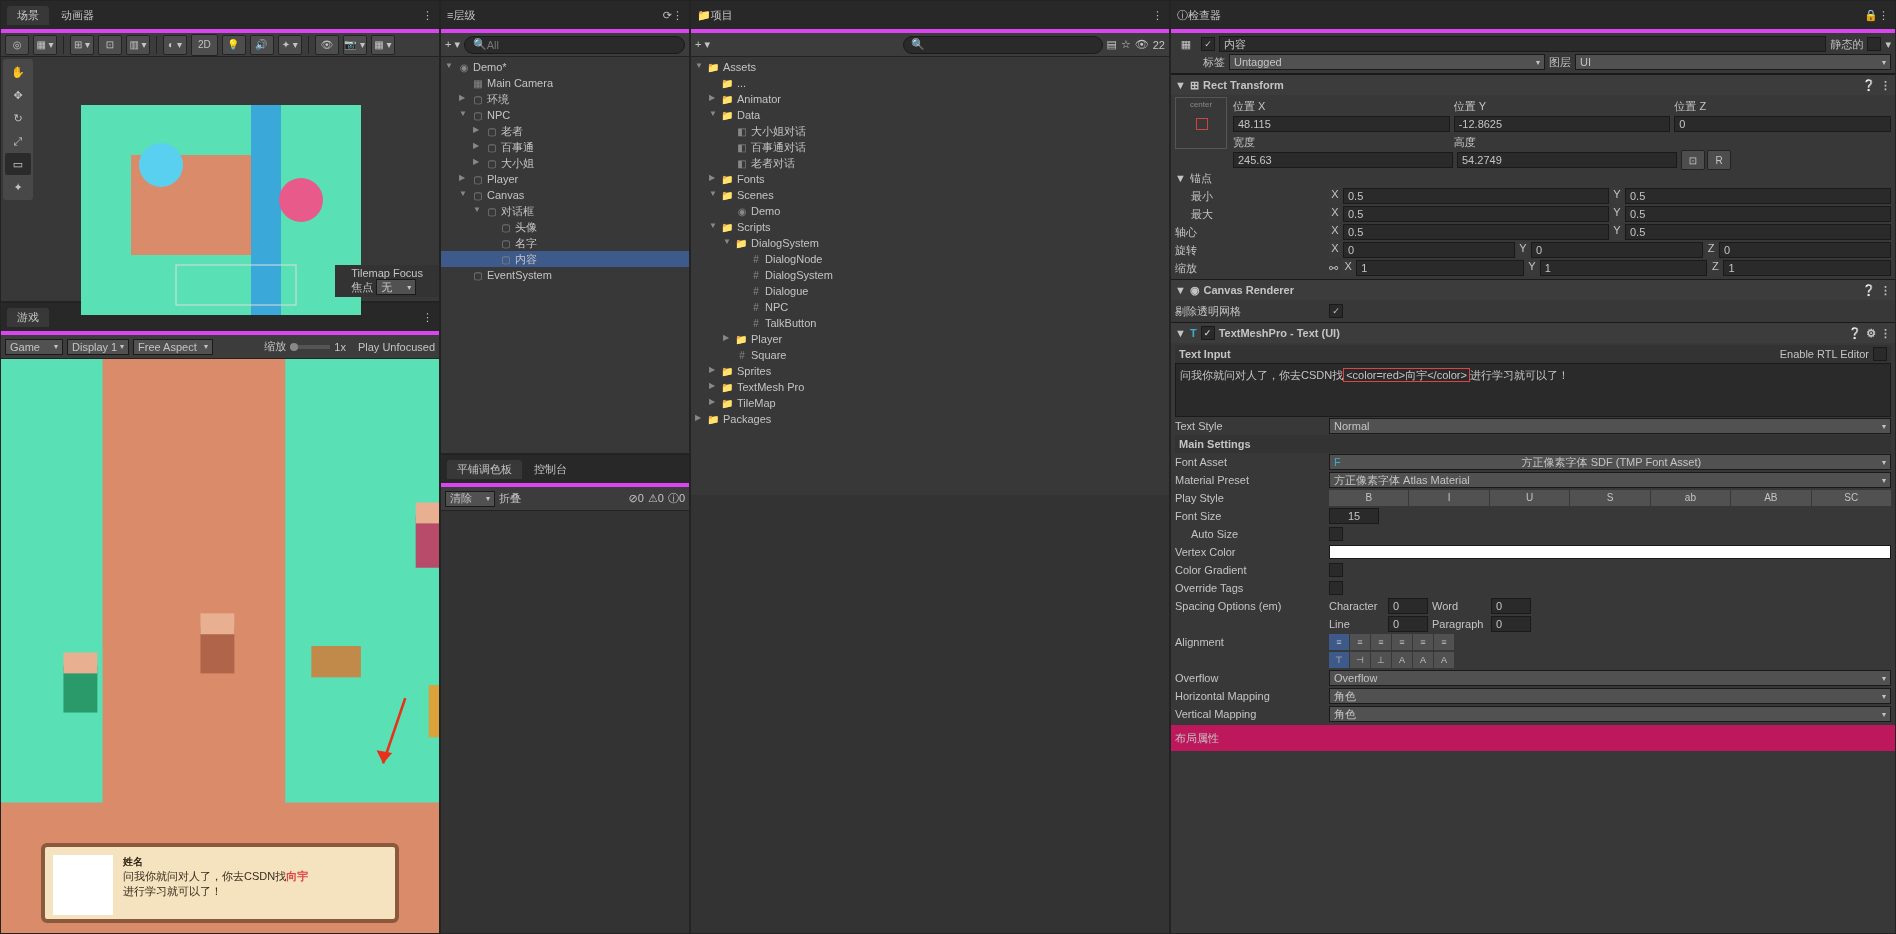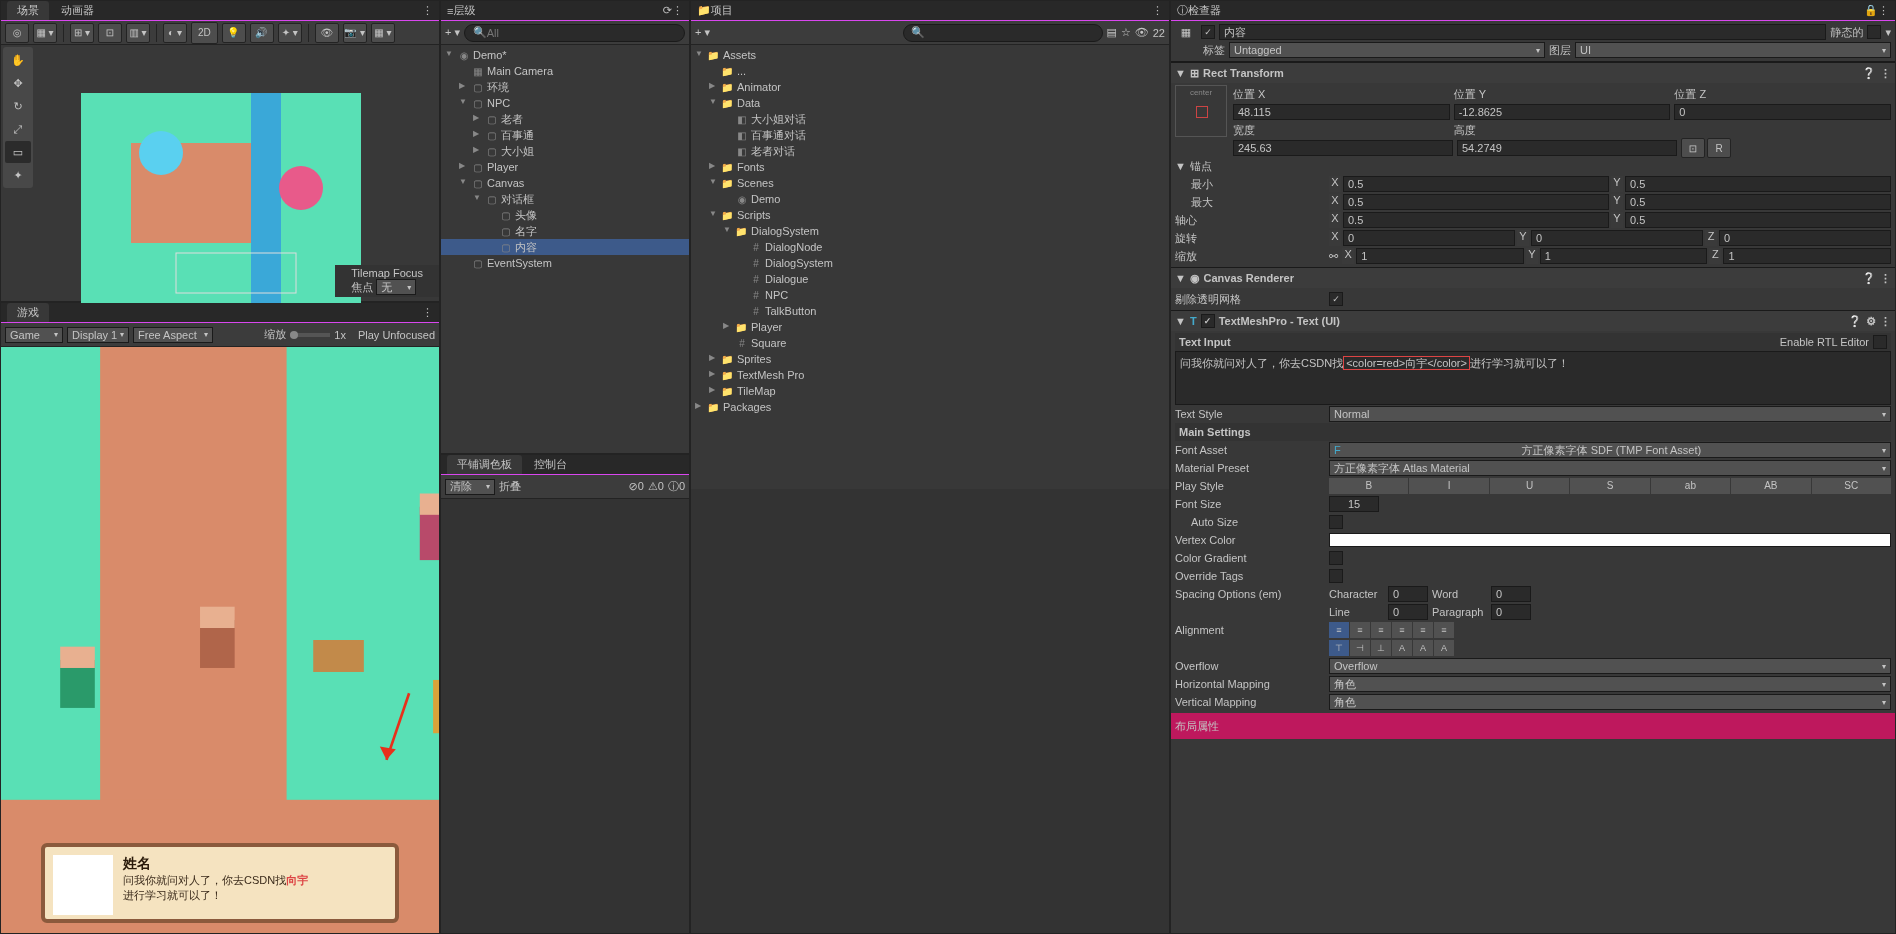--- a/index.html
+++ b/index.html
@@ -1,18 +1,18 @@
 <!DOCTYPE html>
 <html><head>
 <meta charset="utf-8">
 <style>
 *{margin:0;padding:0;box-sizing:border-box;font-family:Arial,"Microsoft YaHei",sans-serif;font-size:11px;color:#c4c4c4}
 body{background:#383838;width:1896px;height:934px;overflow:hidden;display:flex}
 .panel{background:#383838;border:1px solid #232323;display:flex;flex-direction:column}
-.panel-header{background:#282828;height:20px;display:flex;align-items:center;padding:0 6px;border-bottom:1px solid #d946ef}
+.panel-header{background:#282828;height:32px;display:flex;align-items:center;padding:0 6px;border-bottom:4px solid #d946ef}
 .panel-header .tab{padding:2px 10px;background:#383838;border-radius:3px 3px 0 0;margin-right:2px;display:flex;align-items:center;gap:4px}
 .panel-header .tab.inactive{background:transparent}
 .toolbar{height:24px;background:#3c3c3c;border-bottom:1px solid #232323;display:flex;align-items:center;padding:0 4px;gap:4px}
 .toolbar-btn{width:24px;height:20px;background:#4d4d4d;border:1px solid #232323;border-radius:2px;display:flex;align-items:center;justify-content:center;font-size:10px}
 .toolbar-btn.wide{width:auto;padding:10px 6px}
 .tree{flex:1;overflow:auto;padding:2px 0}
 .tree-row{height:16px;display:flex;align-items:center;padding-left:4px;cursor:default}
 .tree-row.selected{background:#3d5a8a}
 .tree-arrow{width:12px;height:12px;display:inline-block;font-size:8px;color:#888}
 .tree-icon{width:14px;height:14px;margin-right:2px;display:inline-flex;align-items:center;justify-content:center;font-size:10px;color:#888}
@@ -30,21 +30,21 @@
 .insp-dropdown{background:#515151;border:1px solid #1a1a1a;height:16px;padding:0 4px;flex:1;display:flex;align-items:center;justify-content:space-between;min-width:0}
 .insp-dropdown::after{content:"▾";font-size:8px}
 .col-left{width:440px;display:flex;flex-direction:column}
 .col-mid{width:250px;display:flex;flex-direction:column}
 .col-proj{width:480px;display:flex;flex-direction:column}
 .col-insp{flex:1;display:flex;flex-direction:column}
 .status{position:absolute;bottom:4px;right:0;background:#333;padding:2px 16px;font-size:10px}
 .dialog-box{position:absolute;left:40px;bottom:10px;right:40px;height:80px;background:#f5e3c0;border:4px solid #8b5a3c;border-radius:6px;display:flex;padding:8px;gap:10px}
 .dialog-avatar{width:60px;height:60px;background:#fff}
 .dialog-text{flex:1;color:#3a2a1a}
-.dialog-name{font-weight:bold;font-size:14px;color:#2a1a0a}
+.dialog-name{font-weight:bold;font-size:10px;color:#2a1a0a}
 .xy-group{display:flex;gap:2px;flex:1}
 .xy-label{width:12px;text-align:center;background:#3a3a3a}
 .textarea{background:#2a2a2a;border:1px solid #1a1a1a;padding:4px;height:54px;width:100%;color:#c4c4c4;resize:none}
 .highlight-red{border:1px solid #d44;padding:0 2px}
 .font-style-btns{display:flex;gap:1px;flex:1}
 .fsb{flex:1;background:#515151;text-align:center;height:16px;line-height:16px;font-size:10px}
 .checkbox{width:14px;height:14px;background:#2a2a2a;border:1px solid #1a1a1a;display:inline-flex;align-items:center;justify-content:center;font-size:9px}
 .color-swatch{flex:1;height:14px;background:#fff;border:1px solid #1a1a1a}
 .sep{width:1px;height:18px;background:#232323;margin:0 2px}
 .search-box{background:#2a2a2a;border:1px solid #1a1a1a;border-radius:10px;height:18px;padding:0 8px;flex:1;display:flex;align-items:center}

